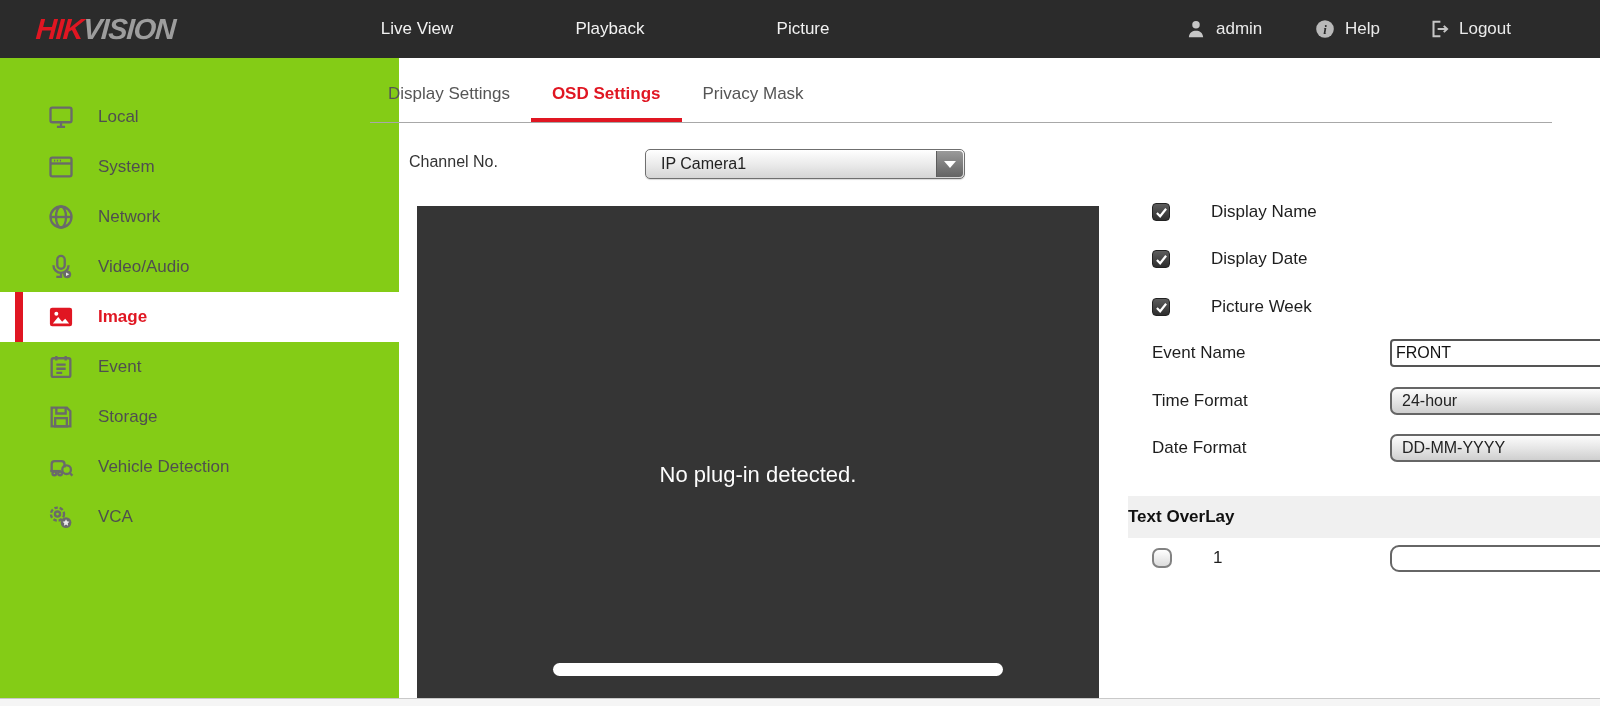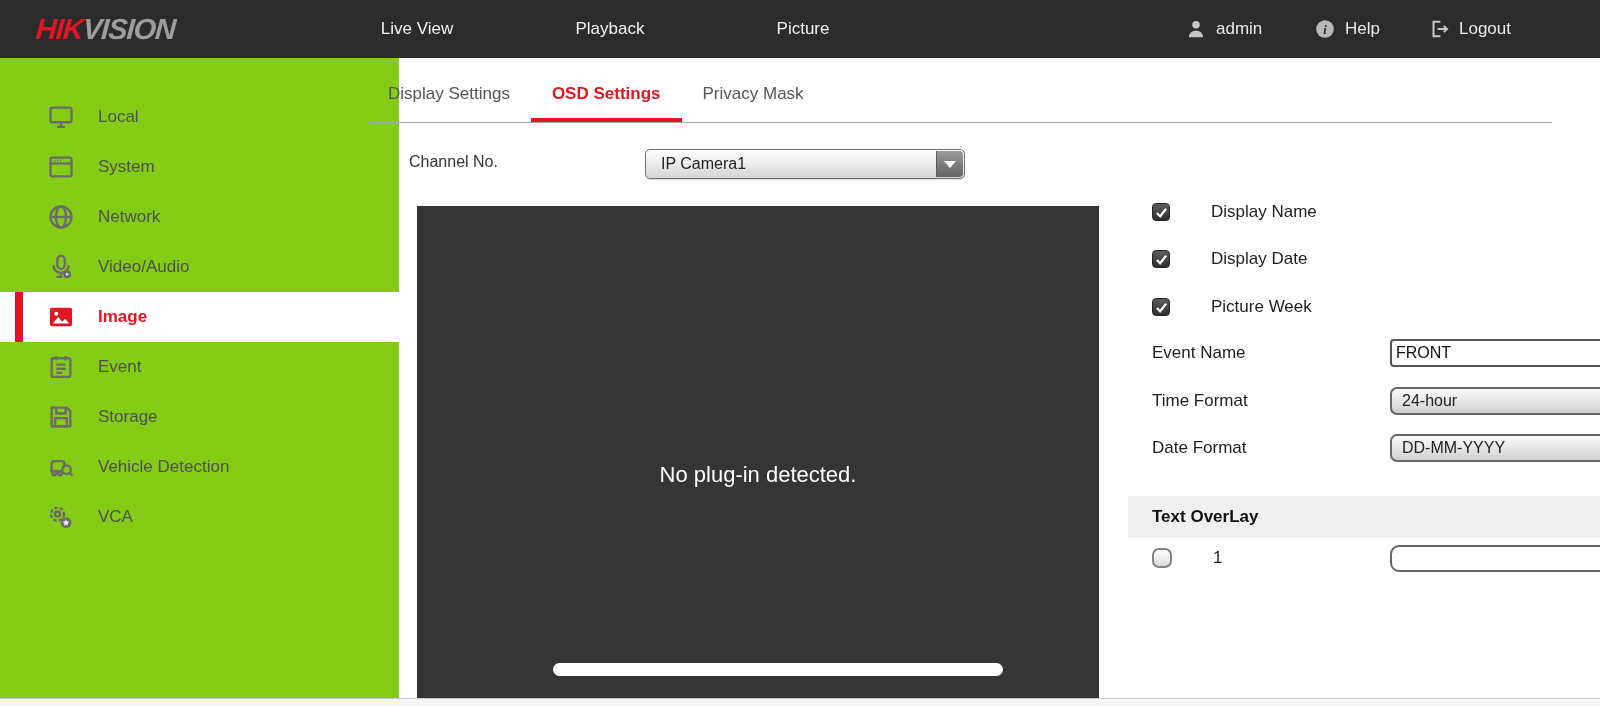--- a/index.html
+++ b/index.html
@@ -60,21 +60,21 @@
   .checkbox.unchecked { width:20px; height:20px; border-radius:7px; border:2px solid #828282;
               background:linear-gradient(#ffffff, #dcdcdc); }
   .cb-label { font-size:17px; color:#1e1e1e;margin-left:28px; }
   .field-label { position:absolute; left:1152px; font-size:17px; color:#1e1e1e; height:20px; display:flex; align-items:center; }
   .text-input { position:absolute; left:1390px; width:240px; height:28px; border:2px solid #555; border-radius:4px;
               background:#fff; font-family:"Liberation Sans",sans-serif; font-size:16px; color:#111; padding-left:4px; }
   .select-box { position:absolute; left:1390px; width:240px; height:28px; border:2px solid #666; border-radius:7px;
               background:linear-gradient(#fcfcfc, #e4e4e4 55%, #cfcfcf);
               font-size:16px; color:#222; display:flex; align-items:center; padding-left:10px; cursor:pointer; }
   .overlay-band { position:absolute; left:1128px; top:496px; width:472px; height:42px; background:#f0f0f0;
-              display:flex; align-items:center; padding-left:24px; }
+              display:flex; align-items:center; }
   .overlay-band .band-title { font-size:17px; font-weight:bold; color:#111; }
   .overlay-input { position:absolute; left:1390px; top:545px; width:240px; height:27px; border:2px solid #666;
               border-radius:9px; background:#fff; font-family:"Liberation Sans",sans-serif; font-size:16px; padding-left:8px; }
   
   .bottom-strip { position:absolute; left:0; top:698px; width:1600px; height:8px; background:#f5f5f5; border-top:1px solid #c9c9c9; z-index:6; }
 </style>
 </head>
 <body>
 
 <div class="topbar">

